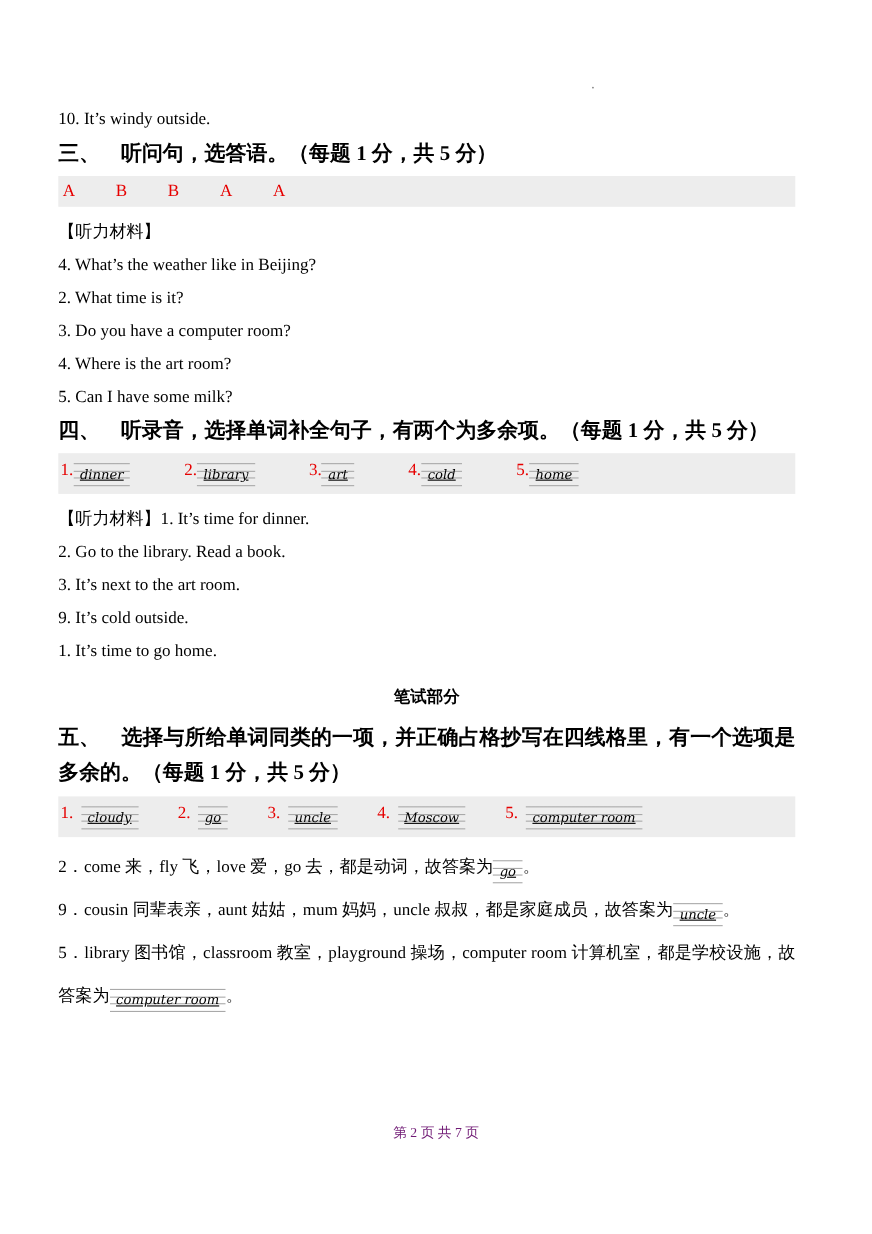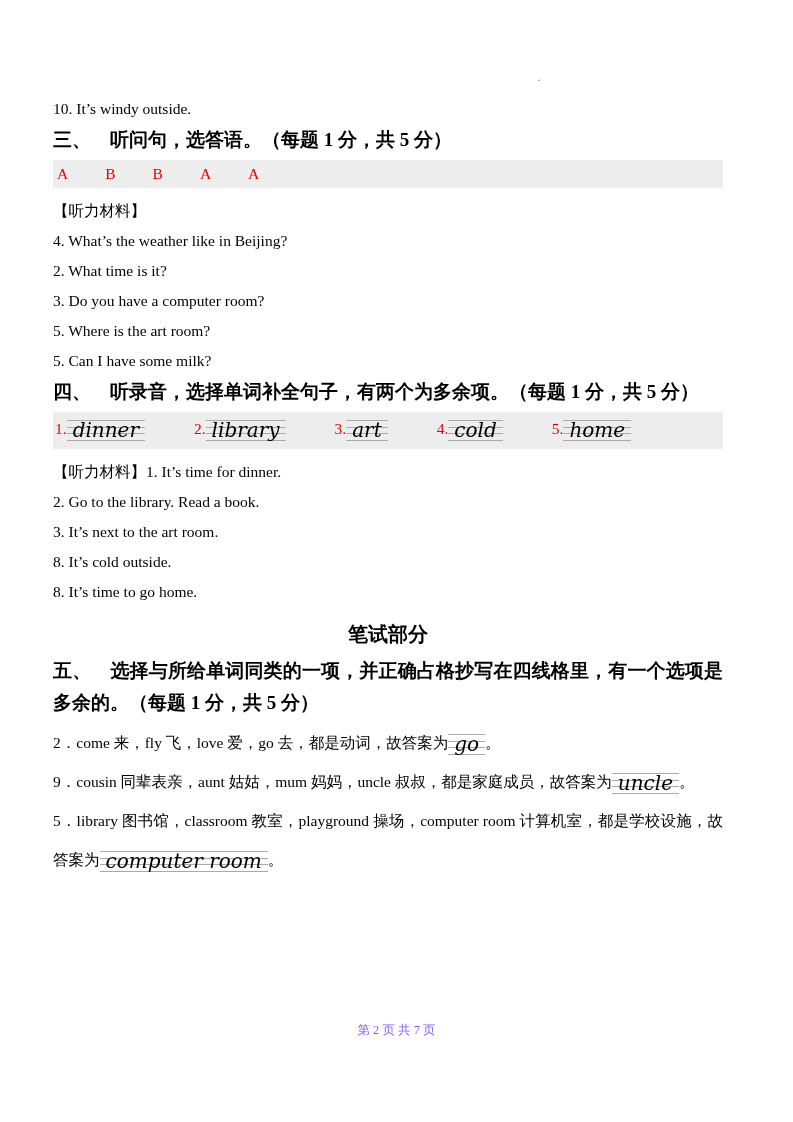--- a/index.html
+++ b/index.html
@@ -66,58 +66,59 @@
   .gap-s5 { gap: 36px; }
   .ans-num {
     color: var(--accent-red);
     font-size: 15.5px;
   }
   .ans-num.spaced { margin-right: 7px; }
   .fourline {
     display: inline-block;
     font-family: "DejaVu Serif", serif;
     font-style: italic;
-    font-size: 20px;
+    font-size: 12px;
     line-height: 21px;
     padding: 0 6px;
     vertical-align: -3px;
     background-image:
       linear-gradient(#a9a9a9, #a9a9a9),
       linear-gradient(#a9a9a9, #a9a9a9),
       linear-gradient(#a9a9a9, #a9a9a9),
       linear-gradient(#a9a9a9, #a9a9a9);
     background-size: 100% 1px;
     background-position: 0 0, 0 33.3%, 0 66.7%, 0 100%;
     background-repeat: no-repeat;
+    text-decoration: underline;
   }
   .written-title {
     text-align: center;
     font-weight: bold;
-    font-size: 20px;
+    font-size: 15px;
     line-height: 30px;
     margin: 12px 0 6px 0;
   }
   .heading-five {
     line-height: 32px;
     text-align: justify;
   }
   .analysis p {
     font-size: 15.5px;
     line-height: 39px;
     text-align: justify;
   }
   .analysis { margin-top: 4px; }
   .footer {
     position: absolute;
     top: 1022px;
     left: 0;
     width: 100%;
     text-align: center;
     font-size: 12.5px;
-    color: #8b5cf6;
+    color: #701a75;
   }
 </style>
 </head>
 <body>
 
 <div class="page">
   <span class="stray-dot">·</span>
 
   <div class="content">
 
@@ -130,43 +131,50 @@
       <span class="ans-letter">B</span>
       <span class="ans-letter">B</span>
       <span class="ans-letter">A</span>
       <span class="ans-letter">A</span>
     </div>
 
     <p class="line"><span class="label">【听力材料】</span></p>
     <p class="line">4. What’s the weather like in Beijing?</p>
     <p class="line">2. What time is it?</p>
     <p class="line">3. Do you have a computer room?</p>
-    <p class="line">5. Where is the art room?</p>
+    <p class="line">4. Where is the art room?</p>
     <p class="line">5. Can I have some milk?</p>
 
     <p class="heading">四、　听录音，选择单词补全句子，有两个为多余项。（每题 1 分，共 5 分）</p>
 
     <div class="banner banner-words gap-s4">
       <span class="answer-pair"><span class="ans-num">1.</span><span class="fourline">dinner</span></span>
       <span class="answer-pair"><span class="ans-num">2.</span><span class="fourline">library</span></span>
       <span class="answer-pair"><span class="ans-num">3.</span><span class="fourline">art</span></span>
       <span class="answer-pair"><span class="ans-num">4.</span><span class="fourline">cold</span></span>
       <span class="answer-pair"><span class="ans-num">5.</span><span class="fourline">home</span></span>
     </div>
 
     <p class="line"><span class="label">【听力材料】</span><span>1. It’s time for dinner.</span></p>
     <p class="line">2. Go to the library. Read a book.</p>
     <p class="line">3. It’s next to the art room.</p>
-    <p class="line">8. It’s cold outside.</p>
-    <p class="line">8. It’s time to go home.</p>
+    <p class="line">9. It’s cold outside.</p>
+    <p class="line">1. It’s time to go home.</p>
 
     <p class="written-title">笔试部分</p>
 
     <p class="heading heading-five">五、　选择与所给单词同类的一项，并正确占格抄写在四线格里，有一个选项是多余的。（每题 1 分，共 5 分）</p>
 
+    <div class="banner banner-words gap-s5">
+      <span class="answer-pair"><span class="ans-num spaced">1.</span><span class="fourline">cloudy</span></span>
+      <span class="answer-pair"><span class="ans-num spaced">2.</span><span class="fourline">go</span></span>
+      <span class="answer-pair"><span class="ans-num spaced">3.</span><span class="fourline">uncle</span></span>
+      <span class="answer-pair"><span class="ans-num spaced">4.</span><span class="fourline">Moscow</span></span>
+      <span class="answer-pair"><span class="ans-num spaced">5.</span><span class="fourline">computer room</span></span>
+    </div>
 
     <div class="analysis">
       <p><span>2．come 来，fly 飞，love 爱，go 去，都是动词，故答案为</span><span class="fourline">go</span><span>。</span></p>
       <p><span>9．cousin 同辈表亲，aunt 姑姑，mum 妈妈，uncle 叔叔，都是家庭成员，故答案为</span><span class="fourline">uncle</span><span>。</span></p>
       <p><span>5．library 图书馆，classroom 教室，playground 操场，computer room 计算机室，都是学校设施，故答案为</span><span class="fourline">computer room</span><span>。</span></p>
     </div>
 
   </div>
 
   <div class="footer">第 2 页 共 7 页</div>

